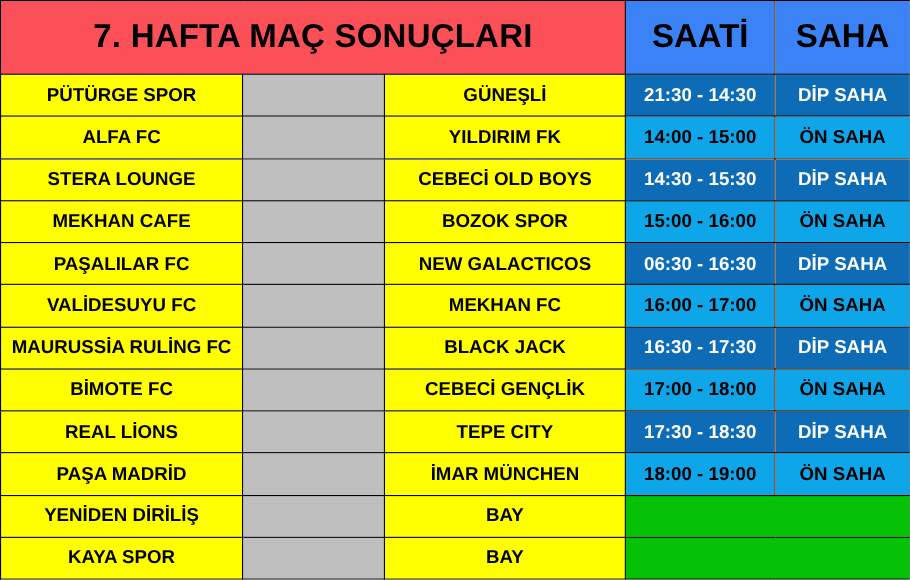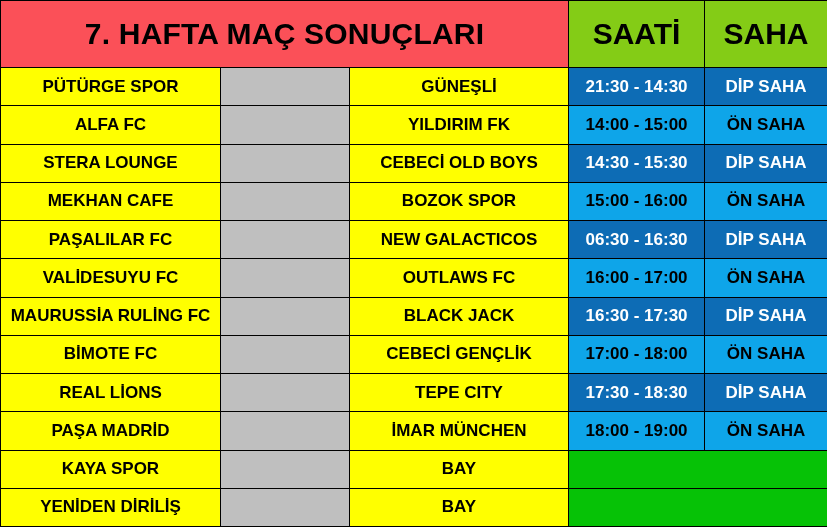--- a/index.html
+++ b/index.html
@@ -34,21 +34,21 @@
 
   
   tr.header-row { height: 67px; }
   .hdr-title {
     background: #fb5058;
     color: #000000;
     font-size: 30px;
     letter-spacing: 0.2px;
   }
   .hdr-blue {
-    background: #84cc16;
+    background: #3b82f6;
     color: #000000;
     font-size: 30px;
   }
 
   
   tr.match-row { height: 21px; }
   .cell-team {
     background: #ffff00;
     color: #000000;
     font-size: 17px;
@@ -120,21 +120,21 @@
       <tr class="match-row">
         <td class="cell-team">PAŞALILAR FC</td>
         <td class="cell-score"></td>
         <td class="cell-team">NEW GALACTICOS</td>
         <td class="cell-dark">06:30 - 16:30</td>
         <td class="cell-dark">DİP SAHA</td>
       </tr>
       <tr class="match-row">
         <td class="cell-team">VALİDESUYU FC</td>
         <td class="cell-score"></td>
-        <td class="cell-team">OUTLAWS FC</td>
+        <td class="cell-team">MEKHAN FC</td>
         <td class="cell-cyan">16:00 - 17:00</td>
         <td class="cell-cyan">ÖN SAHA</td>
       </tr>
       <tr class="match-row">
         <td class="cell-team">MAURUSSİA RULİNG FC</td>
         <td class="cell-score"></td>
         <td class="cell-team">BLACK JACK</td>
         <td class="cell-dark">16:30 - 17:30</td>
         <td class="cell-dark">DİP SAHA</td>
       </tr>
@@ -153,25 +153,25 @@
         <td class="cell-dark">DİP SAHA</td>
       </tr>
       <tr class="match-row">
         <td class="cell-team">PAŞA MADRİD</td>
         <td class="cell-score"></td>
         <td class="cell-team">İMAR MÜNCHEN</td>
         <td class="cell-cyan">18:00 - 19:00</td>
         <td class="cell-cyan">ÖN SAHA</td>
       </tr>
       <tr class="match-row">
-        <td class="cell-team">KAYA SPOR</td>
+        <td class="cell-team">YENİDEN DİRİLİŞ</td>
         <td class="cell-score"></td>
         <td class="cell-team">BAY</td>
         <td class="cell-green" colspan="2"></td>
       </tr>
       <tr class="match-row">
-        <td class="cell-team">YENİDEN DİRİLİŞ</td>
+        <td class="cell-team">KAYA SPOR</td>
         <td class="cell-score"></td>
         <td class="cell-team">BAY</td>
         <td class="cell-green" colspan="2"></td>
       </tr>
     </tbody>
 </table>
 
 </body></html>

